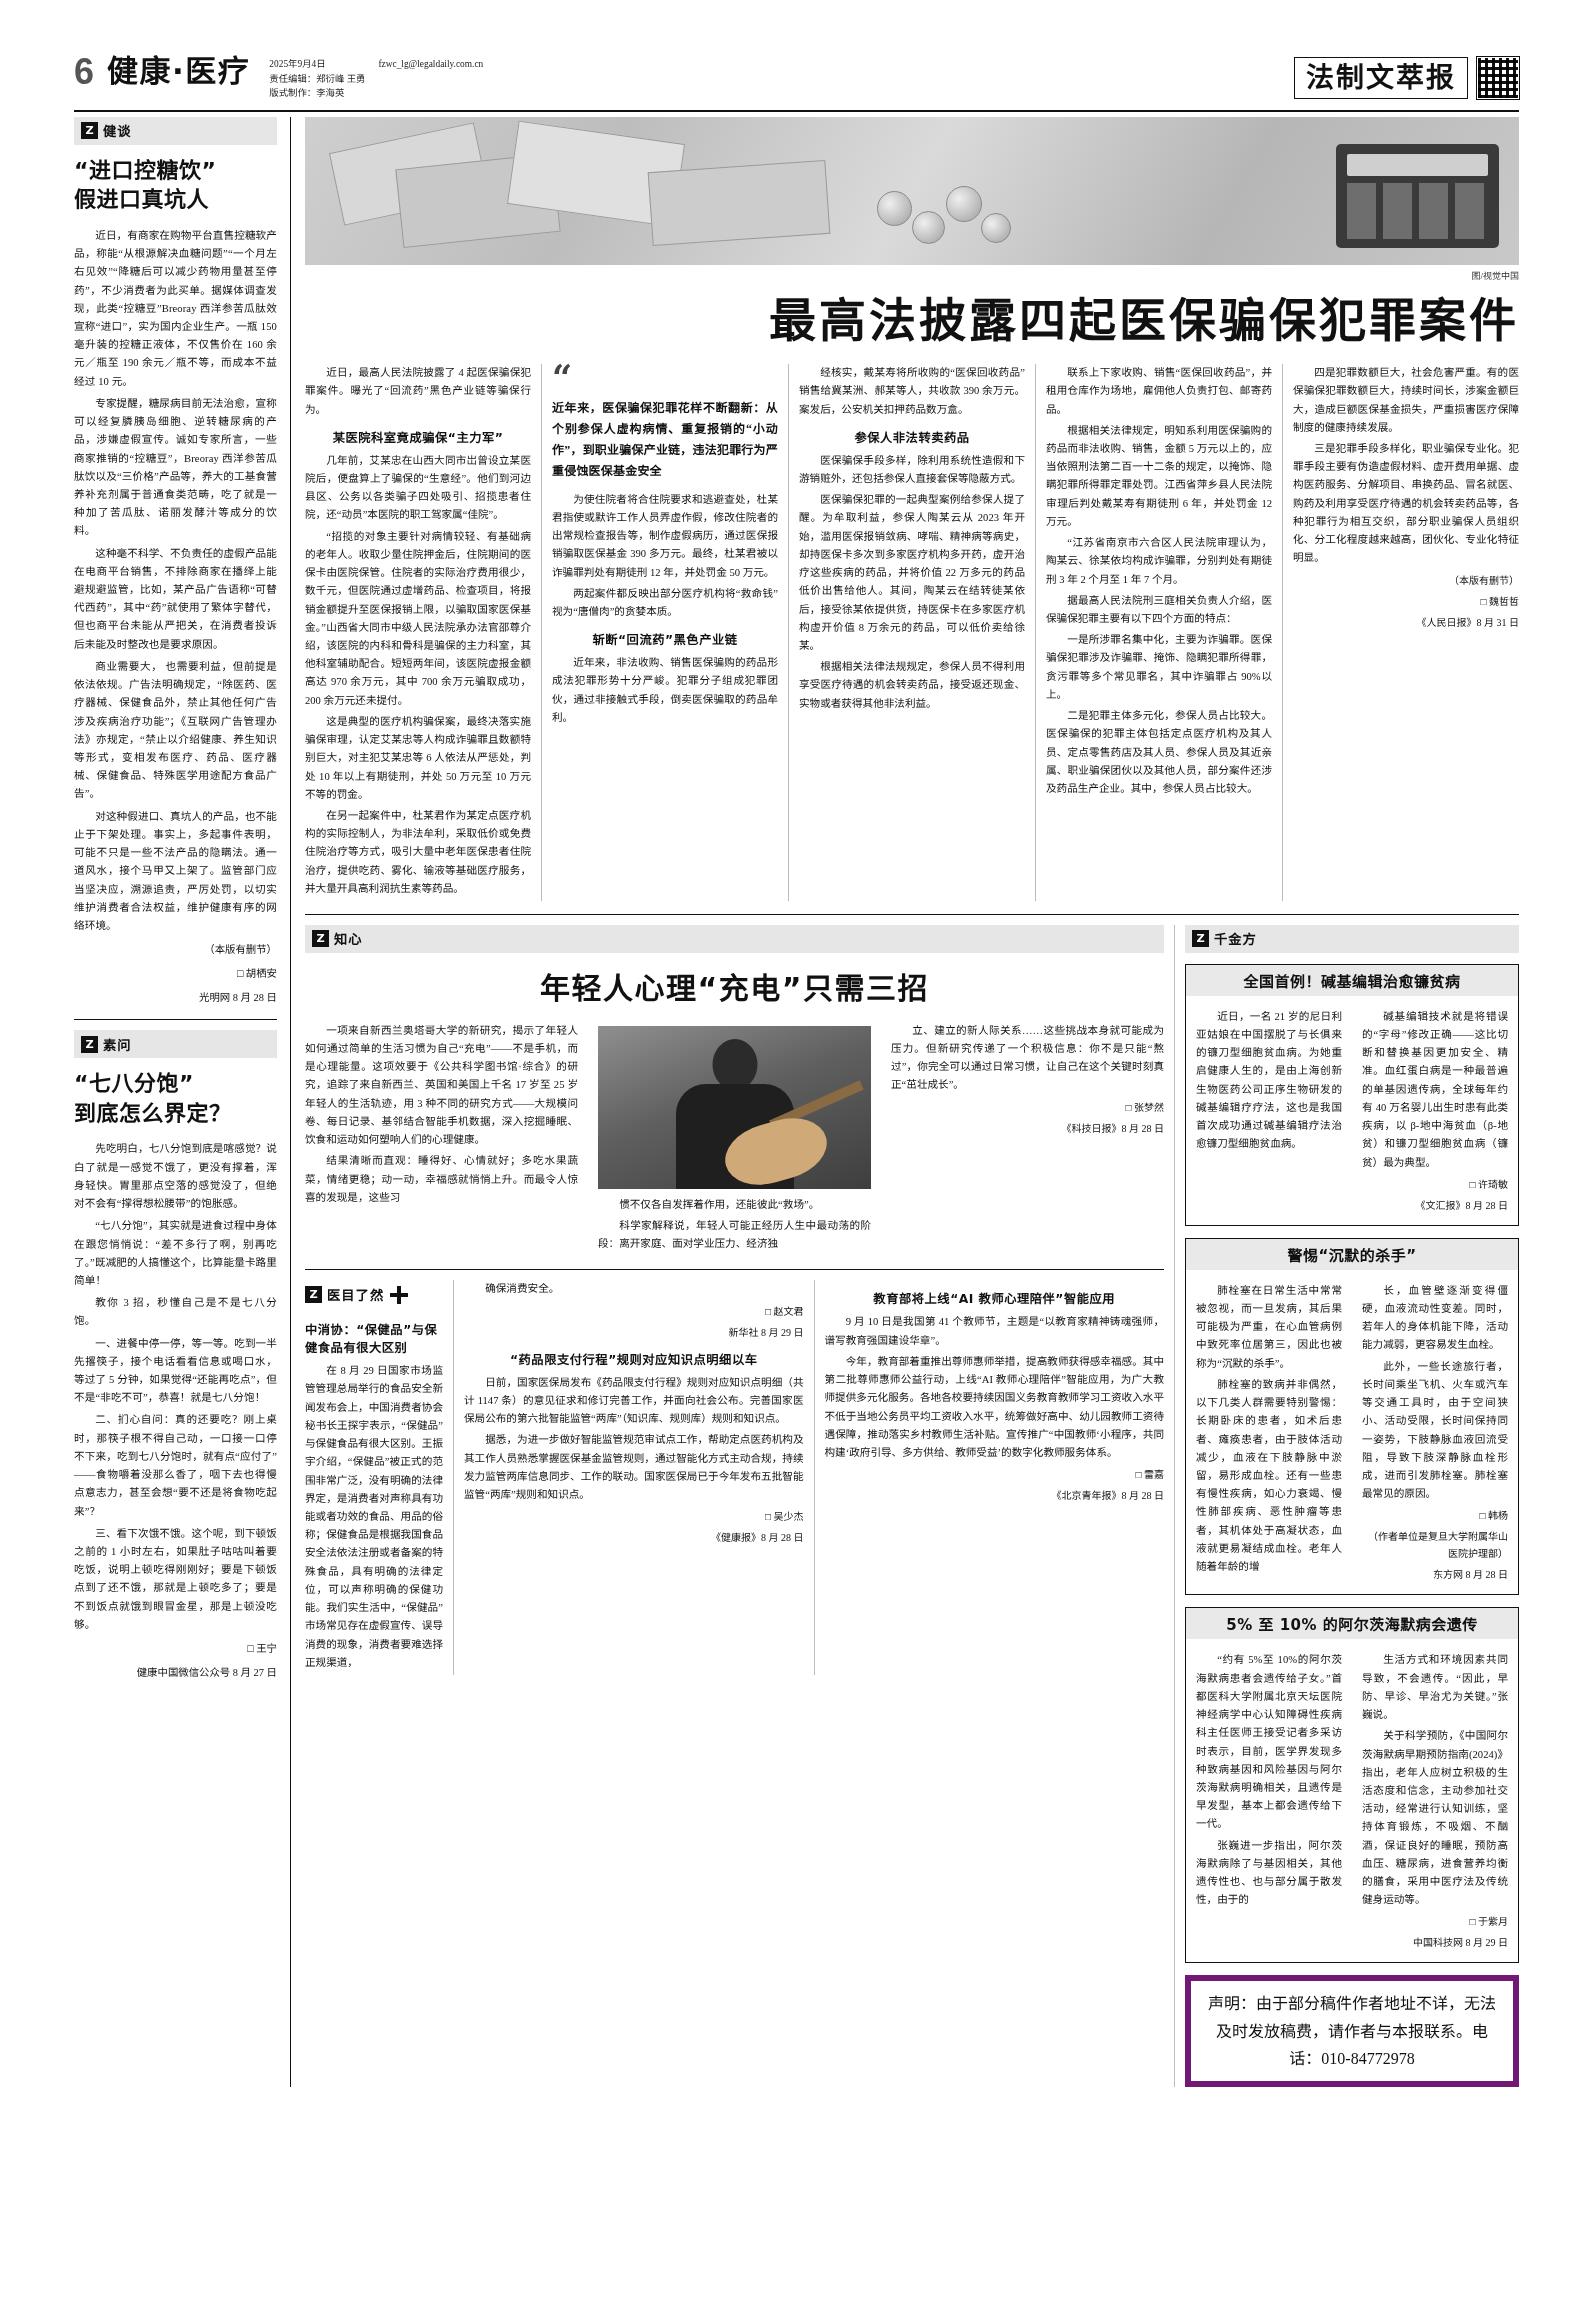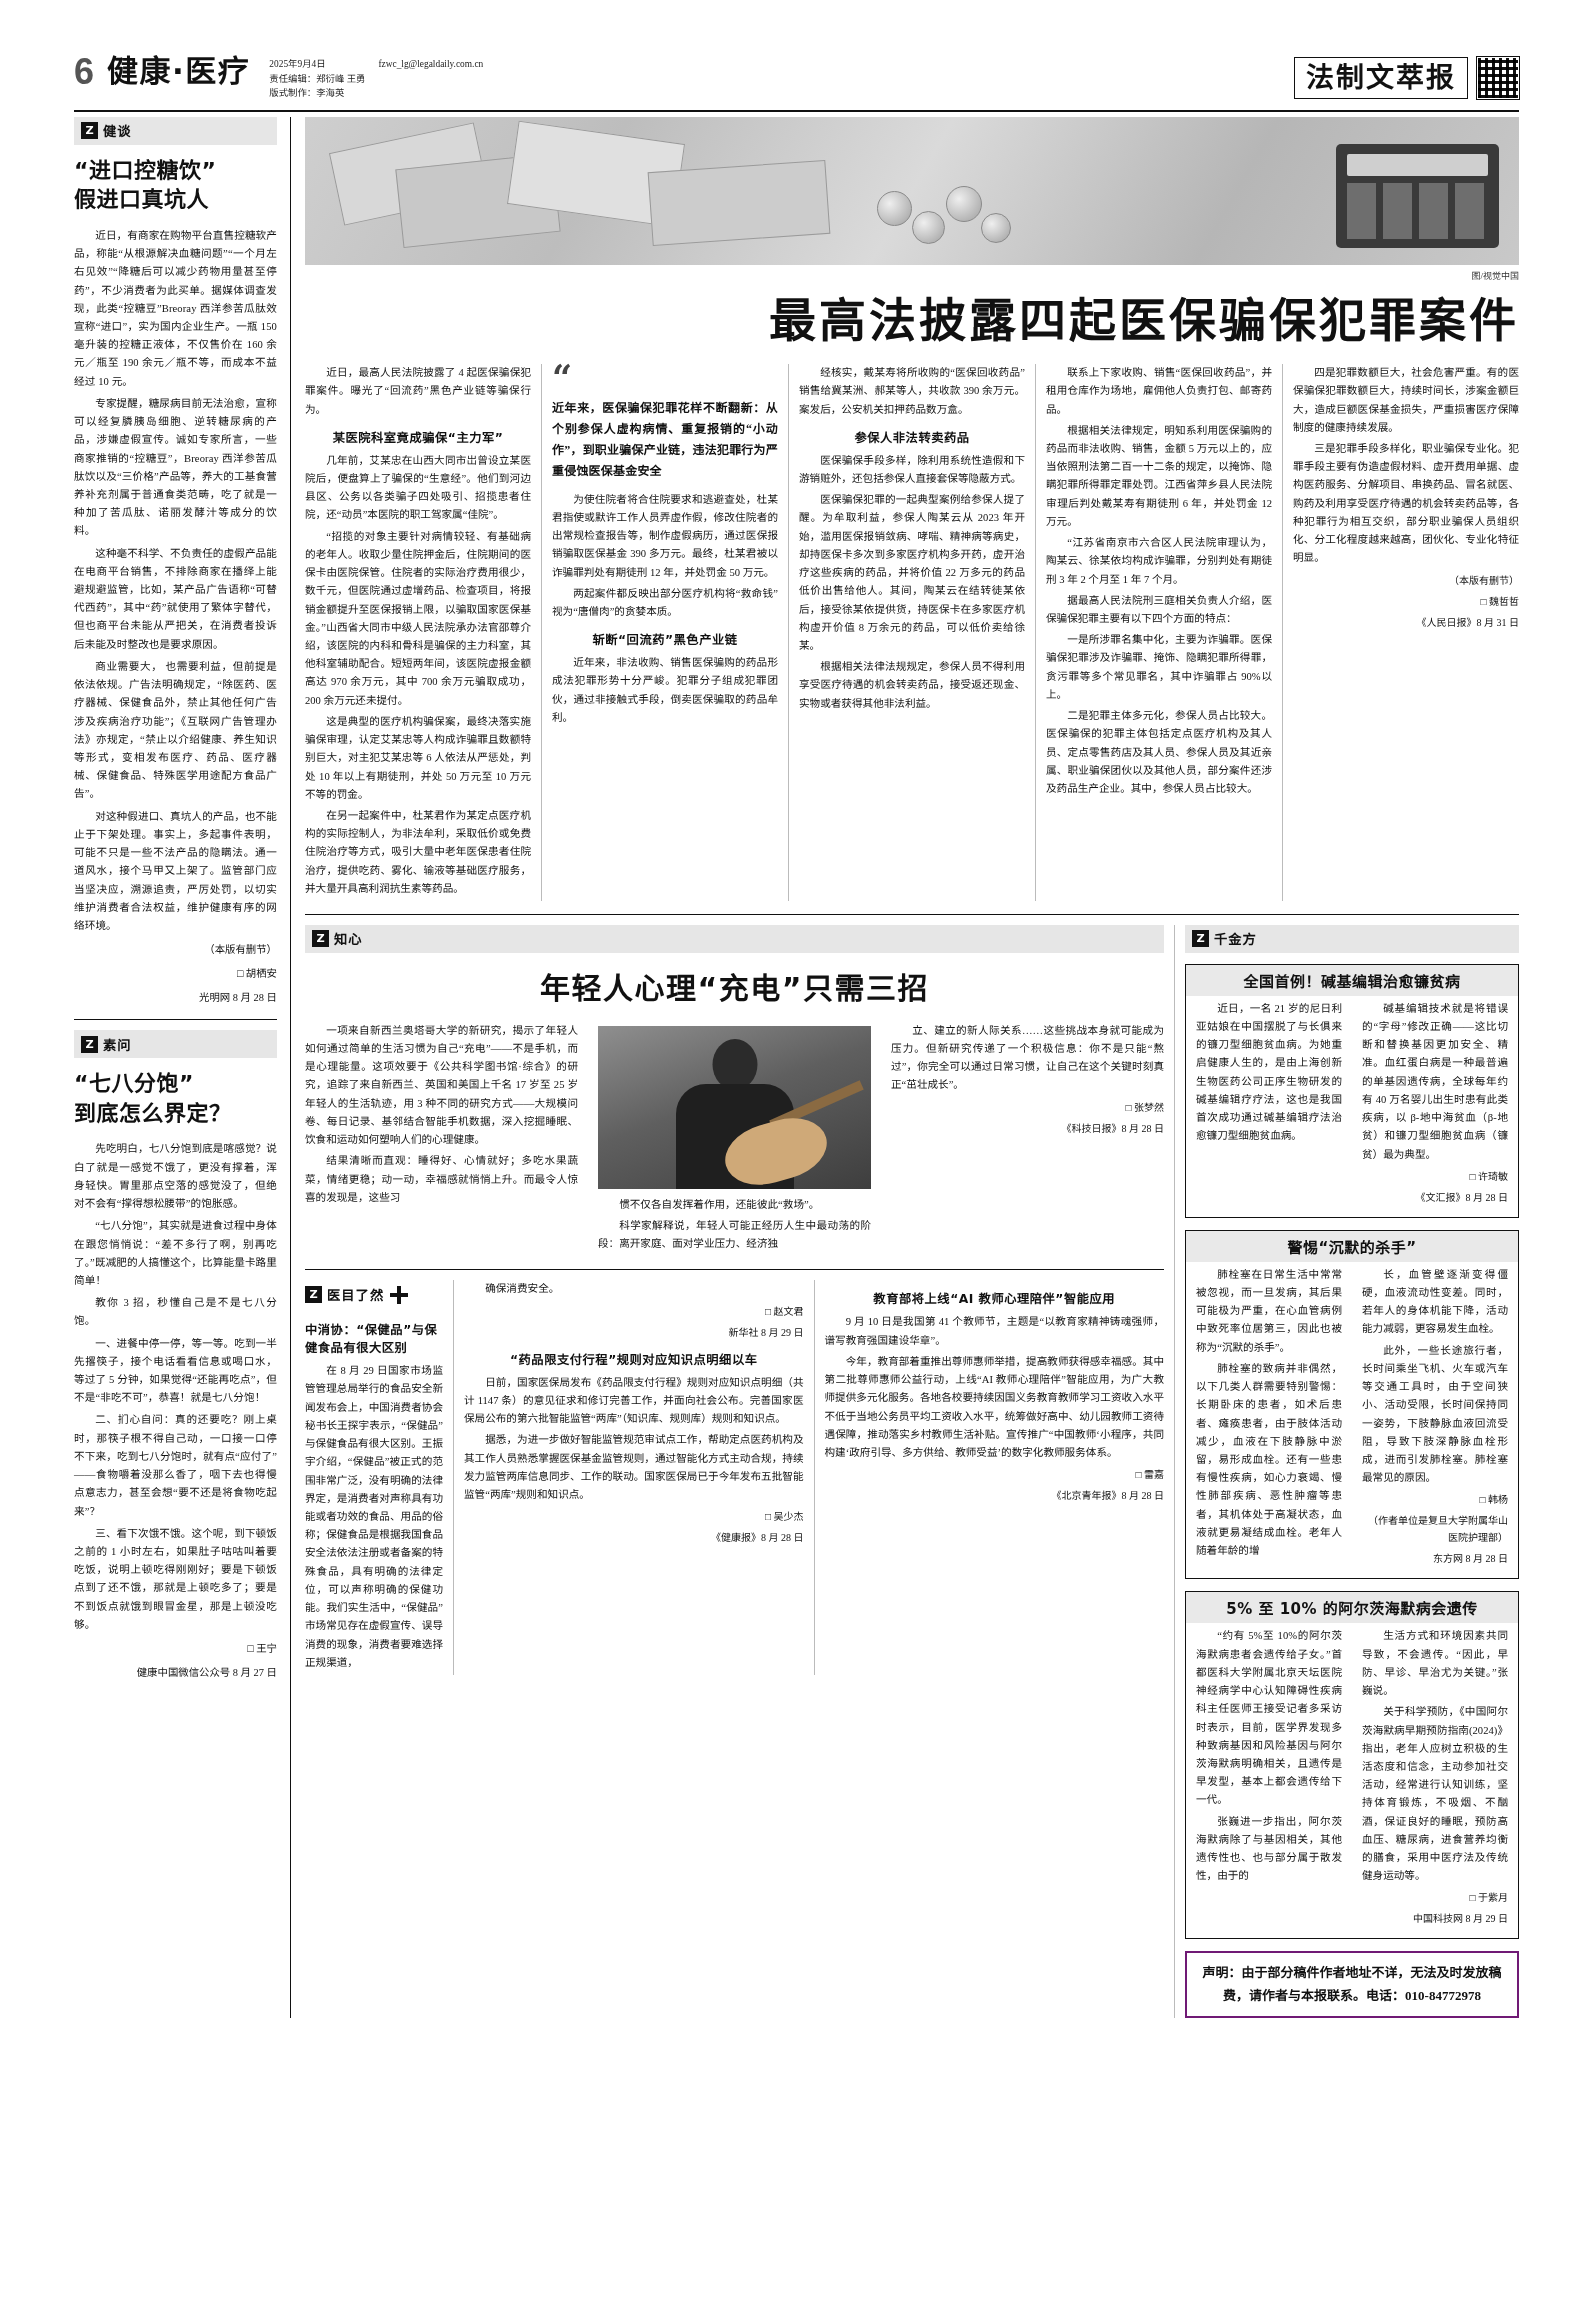--- a/index.html
+++ b/index.html
@@ -229,40 +229,39 @@
   }
   .photo-guitar .head{position:absolute;left:50%;top:13px;transform:translateX(-50%);width:45px;height:51px;border-radius:23px/26px;background:#2b2b2b;}
   .photo-guitar .torso{position:absolute;left:50%;top:58px;transform:translateX(-50%);width:118px;height:108px;background:#1f1f1f;border-radius:30px 30px 0 0;}
   .photo-guitar .gtr{position:absolute;left:46%;top:96px;width:104px;height:59px;background:#cfa978;border-radius:50%/60%;transform:rotate(-16deg);}
   .photo-guitar .neck{position:absolute;left:62%;top:74px;width:99px;height:10px;background:#8a6a42;transform:rotate(-24deg);}
 
   
   .rail-box { border: 1px solid #111; padding: 9px 10px 11px; margin-bottom: 12px; }
   .rail-title {
     text-align:center; font-size: 15px; font-weight:bold; letter-spacing:0.5px;
-    background:#e9e9e9; padding: 5px 2px; margin: -9px -10px 4px -10px;
+    background:#e9e9e9; padding: 5px 2px; margin: -9px -10px 12px -10px;
     font-family:"DejaVu Sans","Liberation Sans",sans-serif;
   }
 
   
   .cross {
     width: 20px; height: 20px; position: relative; display:inline-block; vertical-align:middle;
   }
   .cross:before,.cross:after{content:"";position:absolute;background:#111;}
   .cross:before{left:8px;top:1px;width:4px;height:18px;}
   .cross:after{left:1px;top:8px;width:18px;height:4px;}
 
   
   .notice {
-    border: 2px solid #701a75;
+    border: 6px solid #701a75;
     padding: 9px 11px;
-    font-size: 13px;
+    font-size: 16px;
     line-height: 1.7;
     margin-top: 8px;
-    font-weight: bold;
   }
   .hr-thick { border:none; border-top:1.5px solid #111; margin:13px 0 10px; }
   .small-credit { font-size:10px; text-align:right; line-height:1.7; margin-top:4px; }
   .center { text-align:center; }
 </style>
 </head>
 <body>
 
 <div class="page">
 

